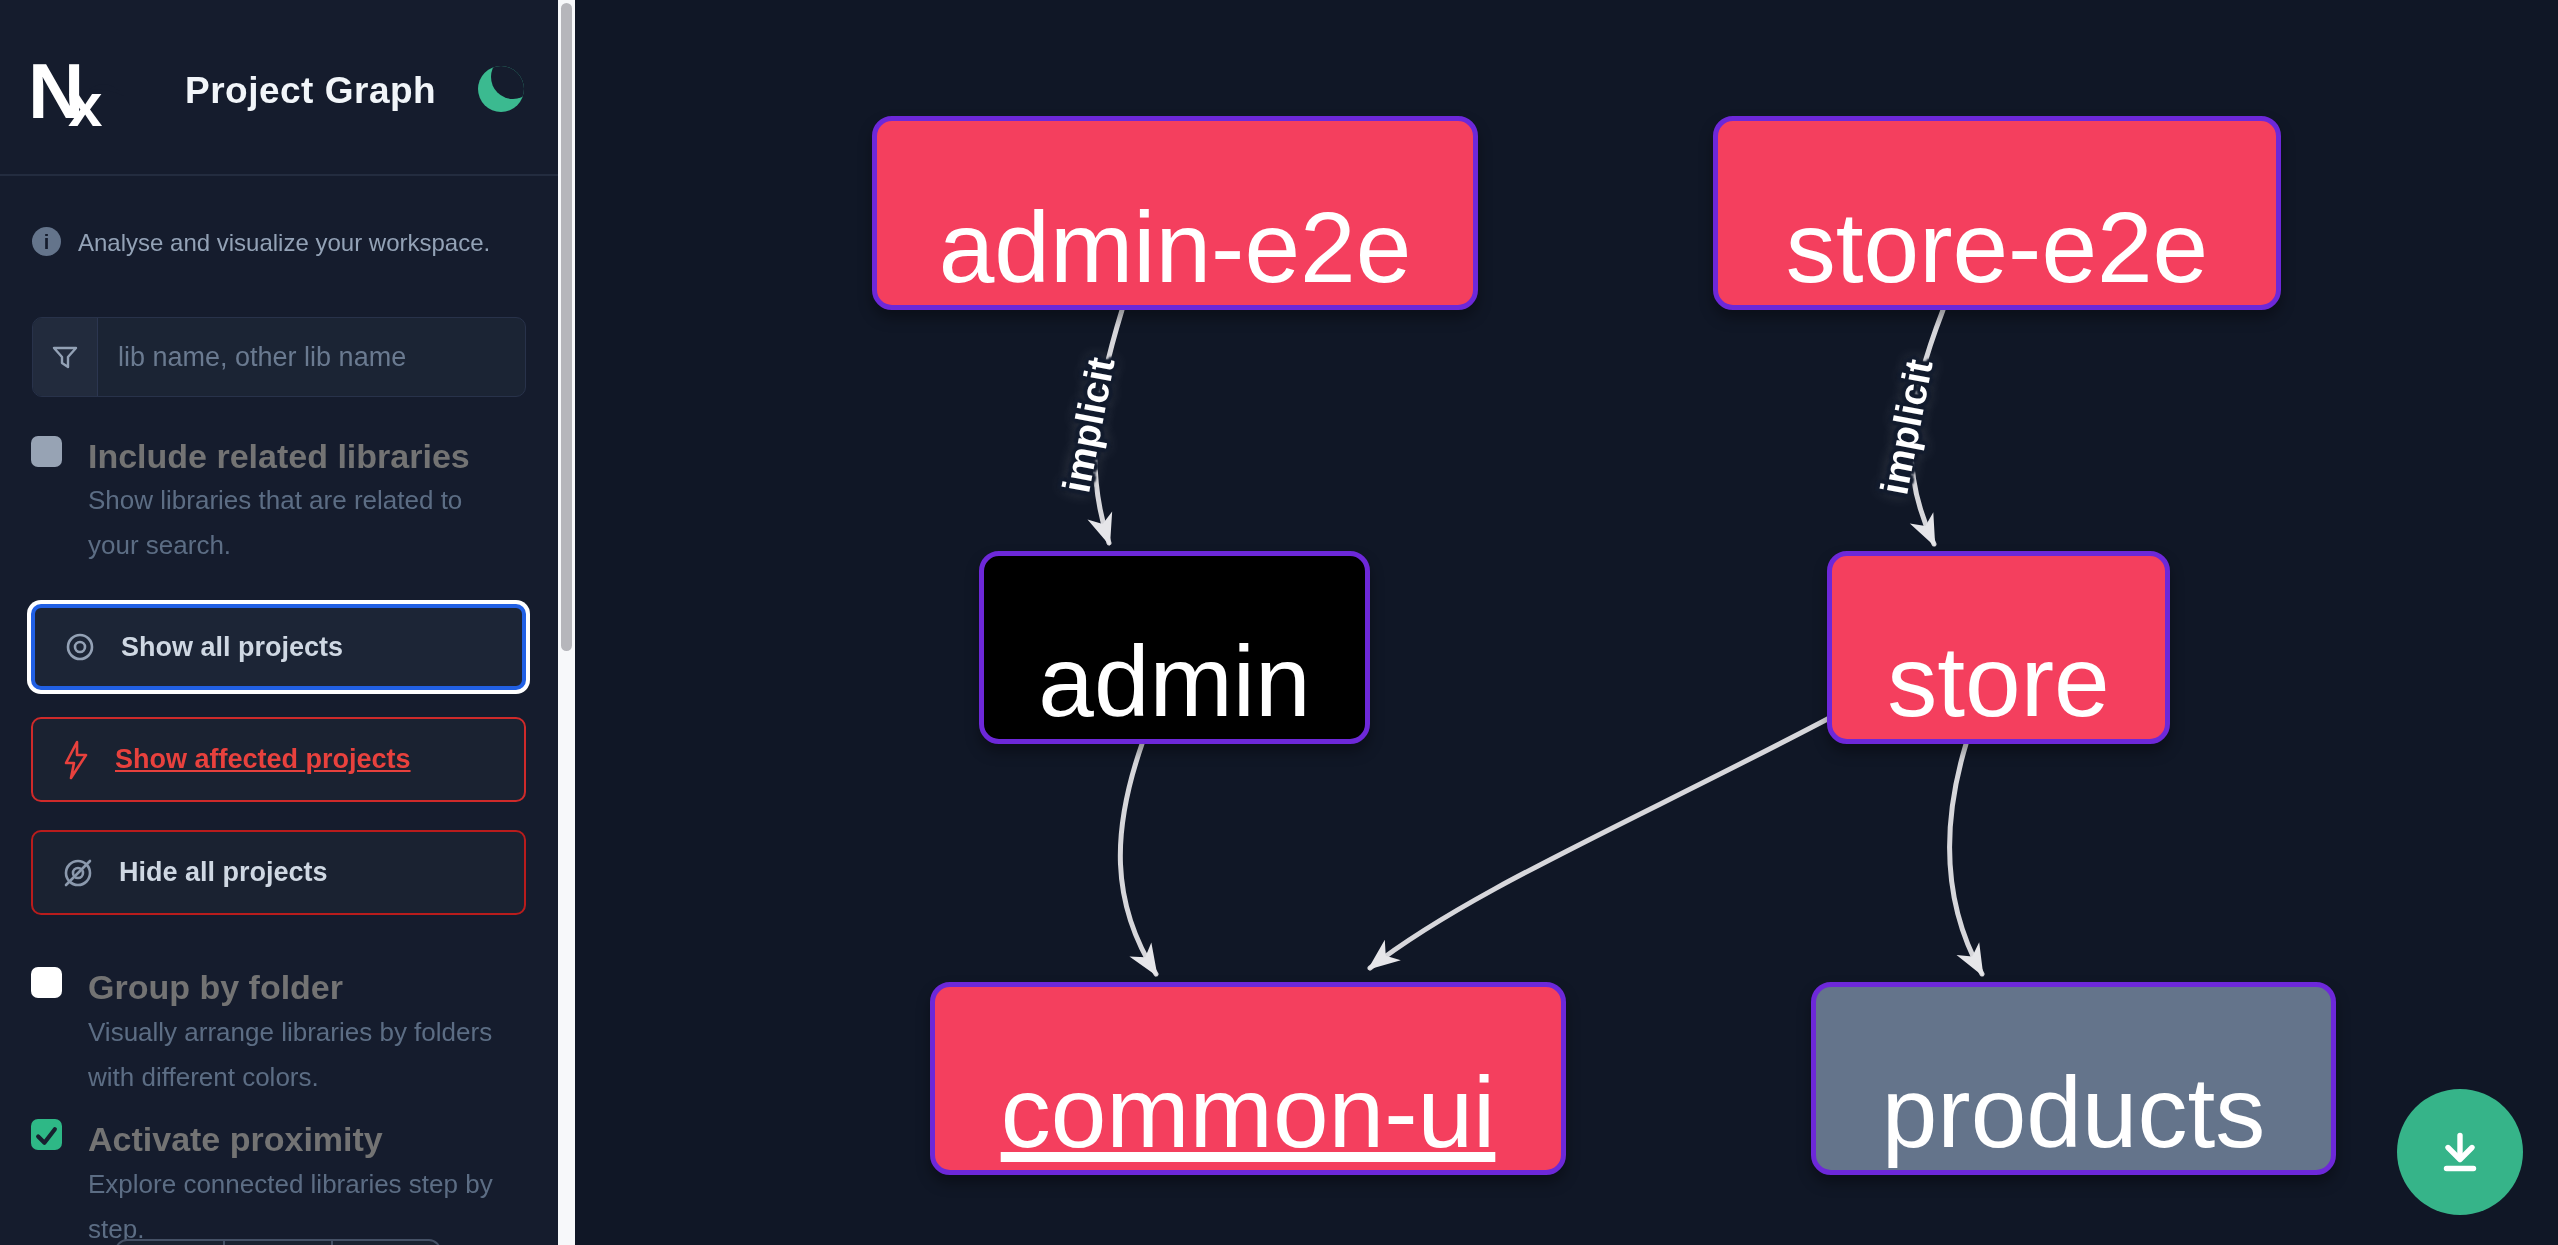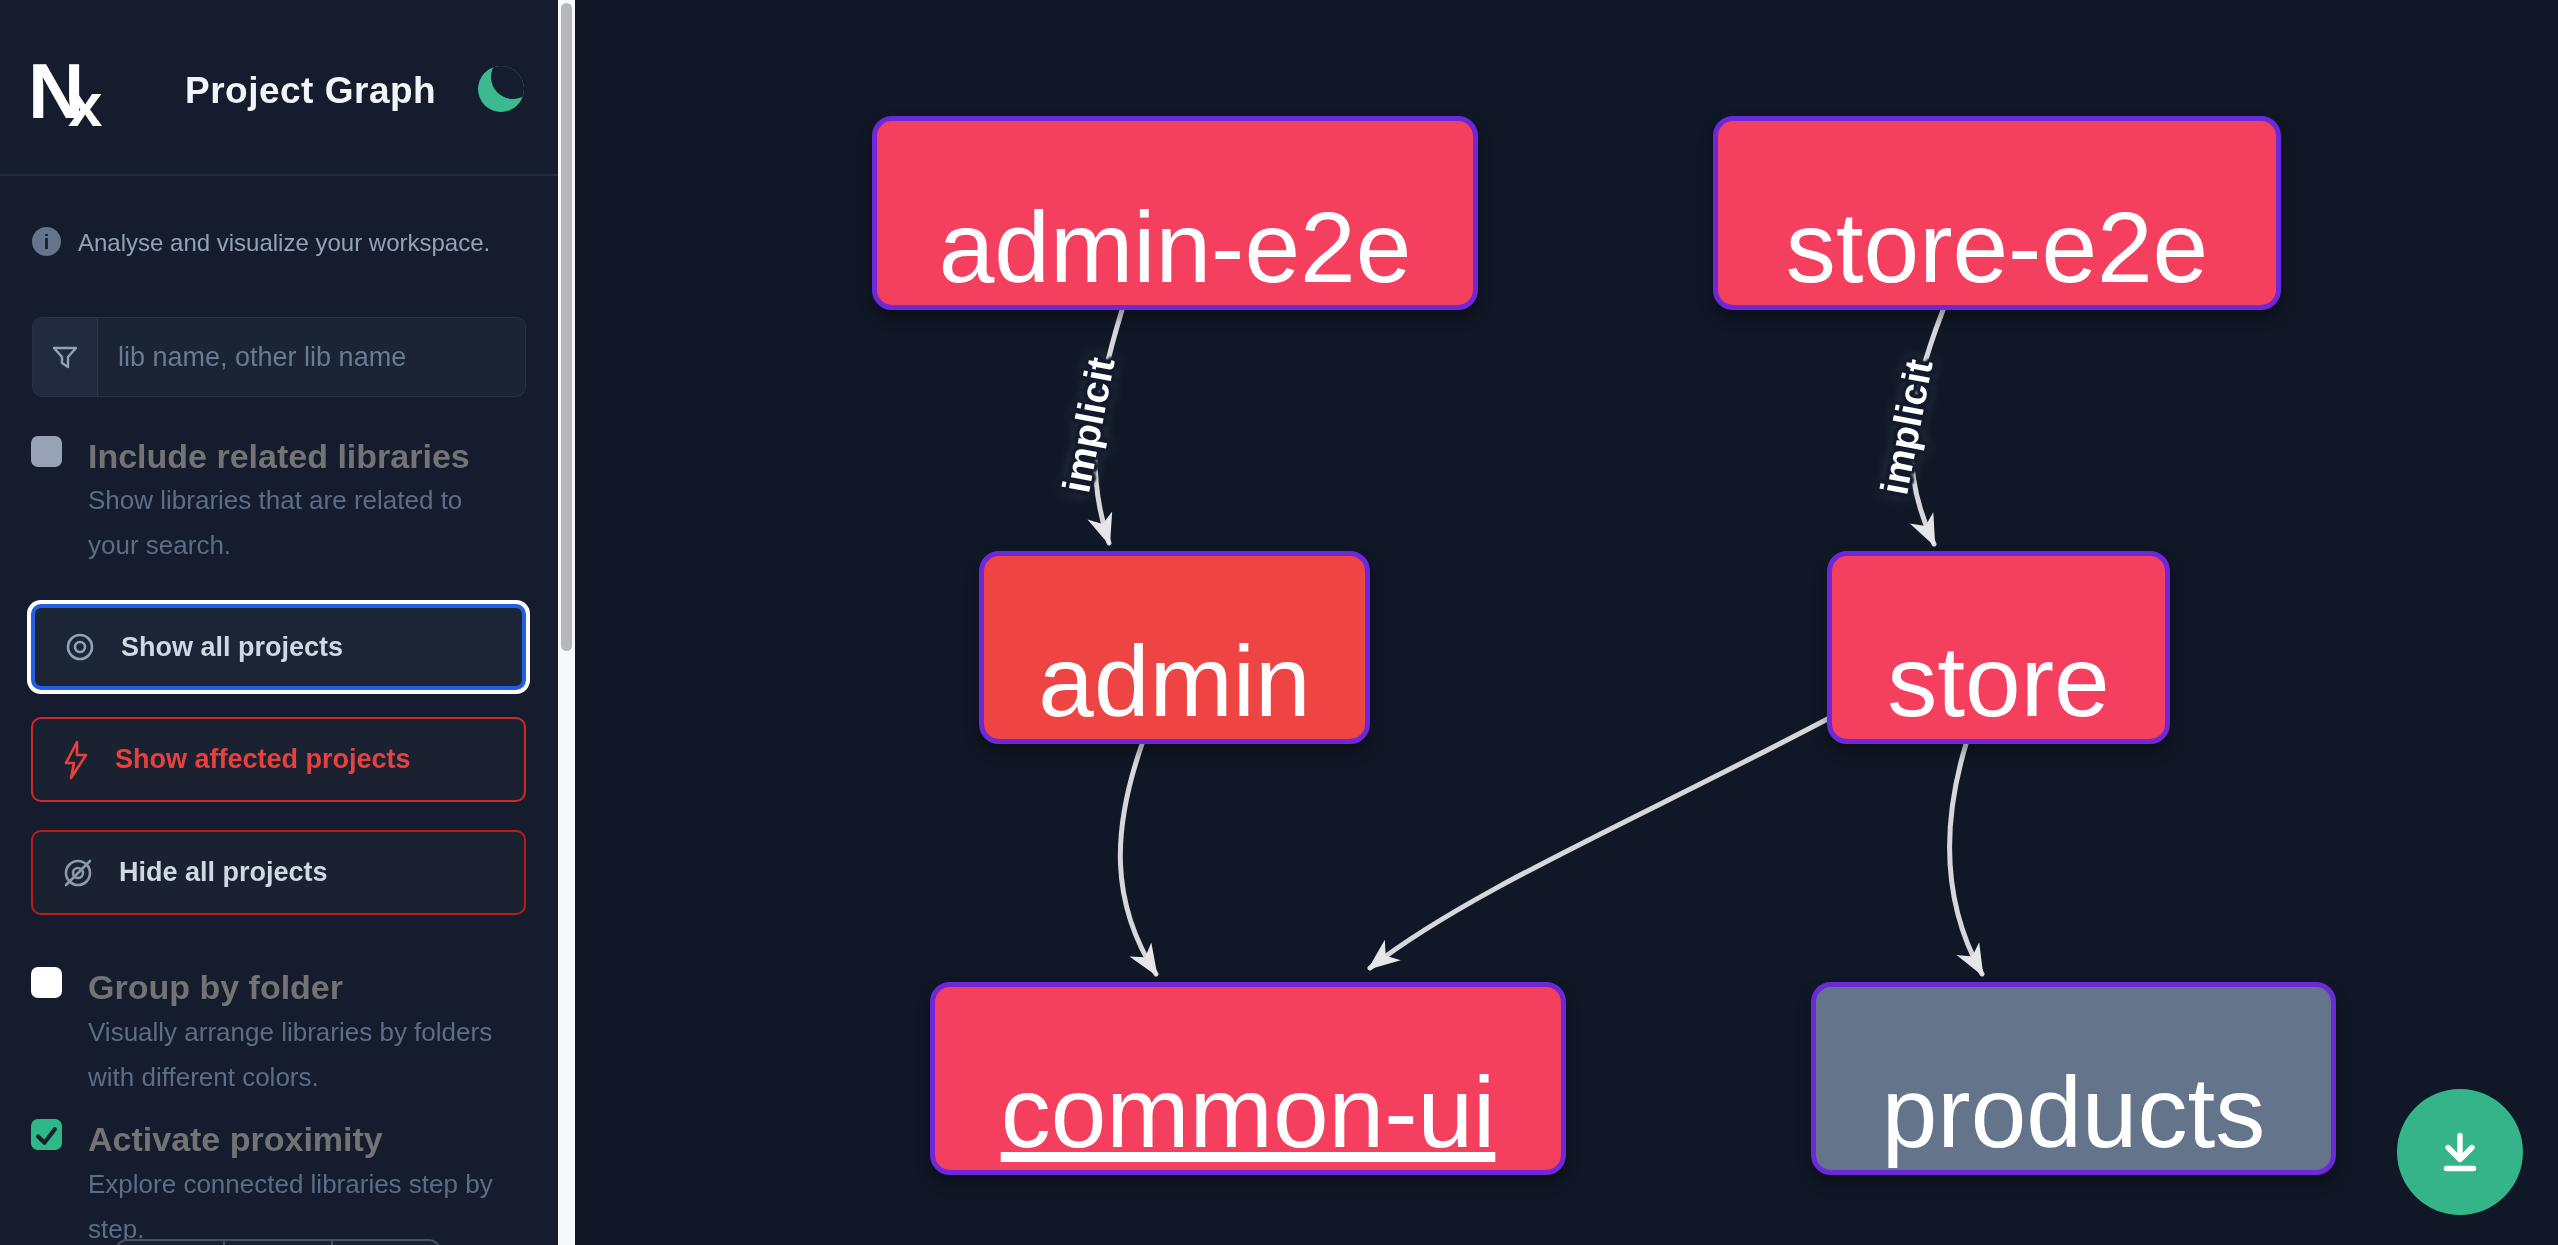--- a/index.html
+++ b/index.html
@@ -36,21 +36,21 @@
   .box-green{background:#2eb886;}
   .tgl-label{position:absolute;left:88px;font-size:34px;font-weight:700;color:#737373;}
   .tgl-desc{position:absolute;left:88px;width:432px;font-size:26px;line-height:45px;color:#5c6d84;}
 
   .side-btn{position:absolute;left:31px;width:495px;height:85px;border-radius:10px;
     background:#1a2231;display:flex;align-items:center;gap:24px;padding-left:28px;
     box-sizing:border-box;cursor:pointer;}
   .btn-label{font-size:27px;font-weight:700;color:#cfd8e3;}
   .btn-all{top:604px;height:86px;border:4px solid #2160e4;box-shadow:0 0 0 4px #ffffff;background:#1c2536;}
   .btn-affected{top:717px;border:2px solid #cf2a2a;}
-  .btn-affected .btn-label{color:#e8413d;}
+  .btn-affected .btn-label{color:#e8413d;text-decoration:underline;}
   .btn-hide{top:830px;border:2px solid #b91c1c;}
 
   .t1-box{top:436px;} .t1-label{top:437px;} .t1-desc{top:478px;}
   .t2-box{top:967px;} .t2-label{top:968px;} .t2-desc{top:1010px;}
   .t3-box{top:1119px;} .t3-label{top:1120px;} .t3-desc{top:1162px;}
 
   .partial-seg{position:absolute;left:115px;top:1239px;width:326px;height:24px;background:#1a2231;
     border:2px solid #445065;border-radius:12px 12px 0 0;display:flex;box-sizing:border-box;}
   .partial-seg .seg{flex:1;border-right:2px solid #445065;}
   .partial-seg .seg:last-child{border-right:0;}
@@ -102,21 +102,21 @@
 
   <div class="edge-label el-1">implicit</div>
   <div class="edge-label el-2">implicit</div>
 
   <div class="node n-admin-e2e" style="background: rgb(244, 63, 94);">
     <span>admin-e2e</span>
   </div>
   <div class="node n-store-e2e" style="background: rgb(244, 63, 94);">
     <span>store-e2e</span>
   </div>
-  <div class="node n-admin" style="background: #ef4444;">
+  <div class="node n-admin" style="background: #000000;">
     <span>admin</span>
   </div>
   <div class="node n-store" style="background: rgb(244, 63, 94);">
     <span>store</span>
   </div>
   <div class="node n-common-ui" style="background: rgb(244, 63, 94); text-decoration: underline;">
     <span>common-ui</span>
   </div>
   <div class="node n-products" style="background: rgb(100, 116, 139);">
     <span>products</span>

